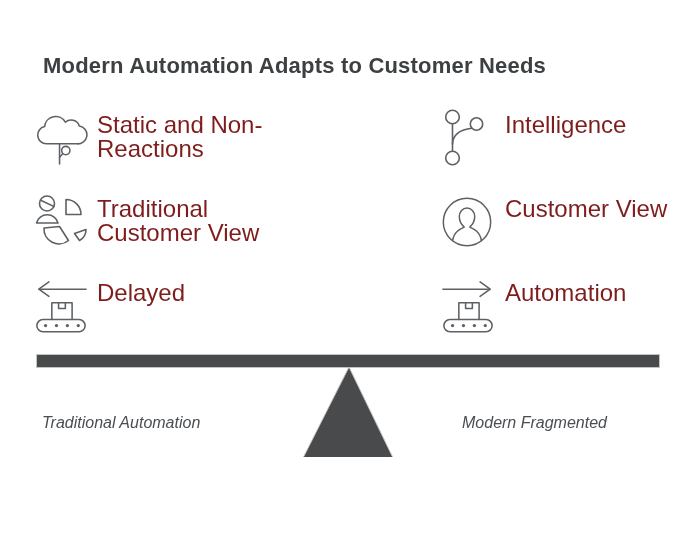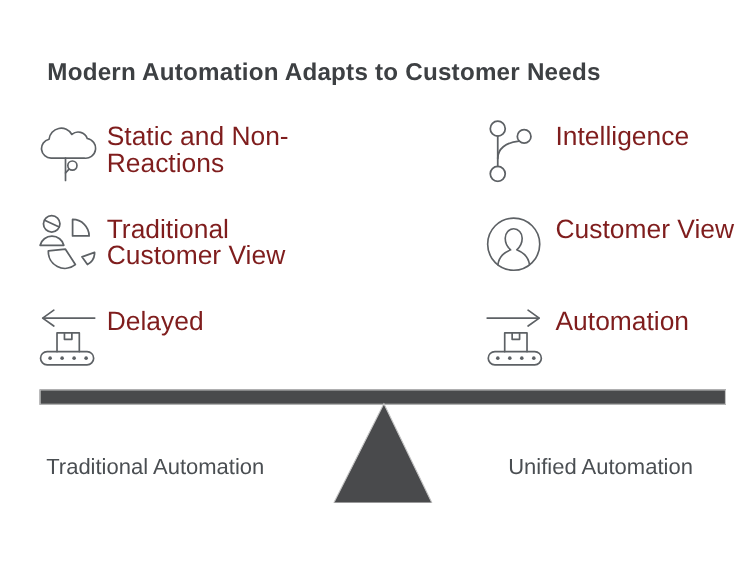--- a/index.html
+++ b/index.html
@@ -17,21 +17,21 @@
   .item-text{
     position:absolute;font-size:24px;line-height:24px;color:#7f1d1d;
     white-space:nowrap;
   }
   .beam{
     position:absolute;left:36px;top:354px;width:622px;height:12px;
     background:#494a4c;border:1px solid #c3c3c3;
   }
   .fulcrum{position:absolute;left:300px;top:366px;width:96px;height:97px;}
   .footer-label{
-    position:absolute;top:414px;font-size:20px;color:#4a4e52;white-space:nowrap;
+    position:absolute;top:414px;font-size:16px;color:#4a4e52;white-space:nowrap;font-style:italic;
   }
   .footer-label.left{left:42px;}
   .footer-label.right{left:462px;}
 </style>
 </head>
 <body>
 
 <div class="stage">
 
   <div class="title">Modern Automation Adapts to Customer Needs</div>
@@ -126,15 +126,15 @@
   </div>
 
   <div class="beam"></div>
   <div class="fulcrum">
     <svg width="96" height="97" viewBox="0 0 96 97">
       <polygon points="49,1 1,96 95,96" fill="#494a4c" stroke="#c3c3c3" stroke-width="1"></polygon>
     </svg>
   </div>
 
   <div class="footer-label left">Traditional Automation</div>
-  <div class="footer-label right">Unified Automation</div>
+  <div class="footer-label right">Modern Fragmented</div>
 
 </div>
 
 </body></html>

